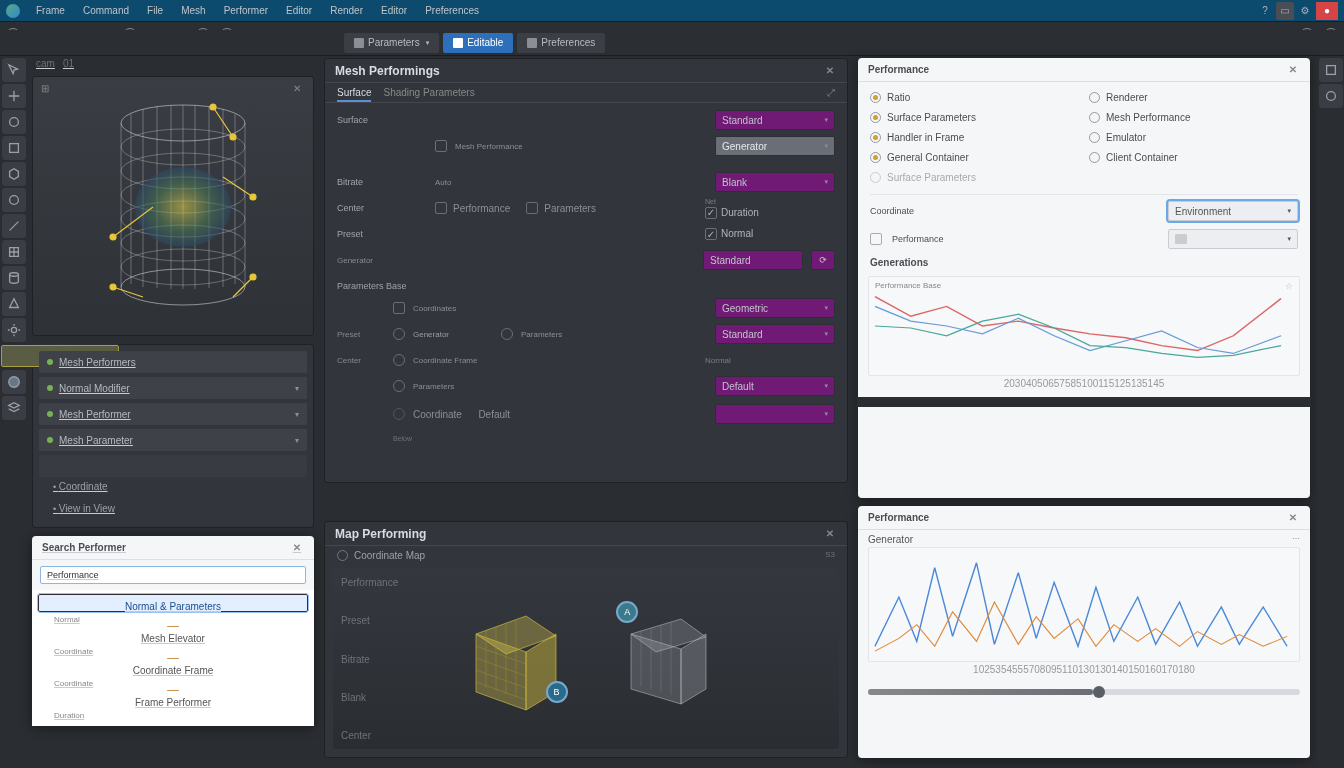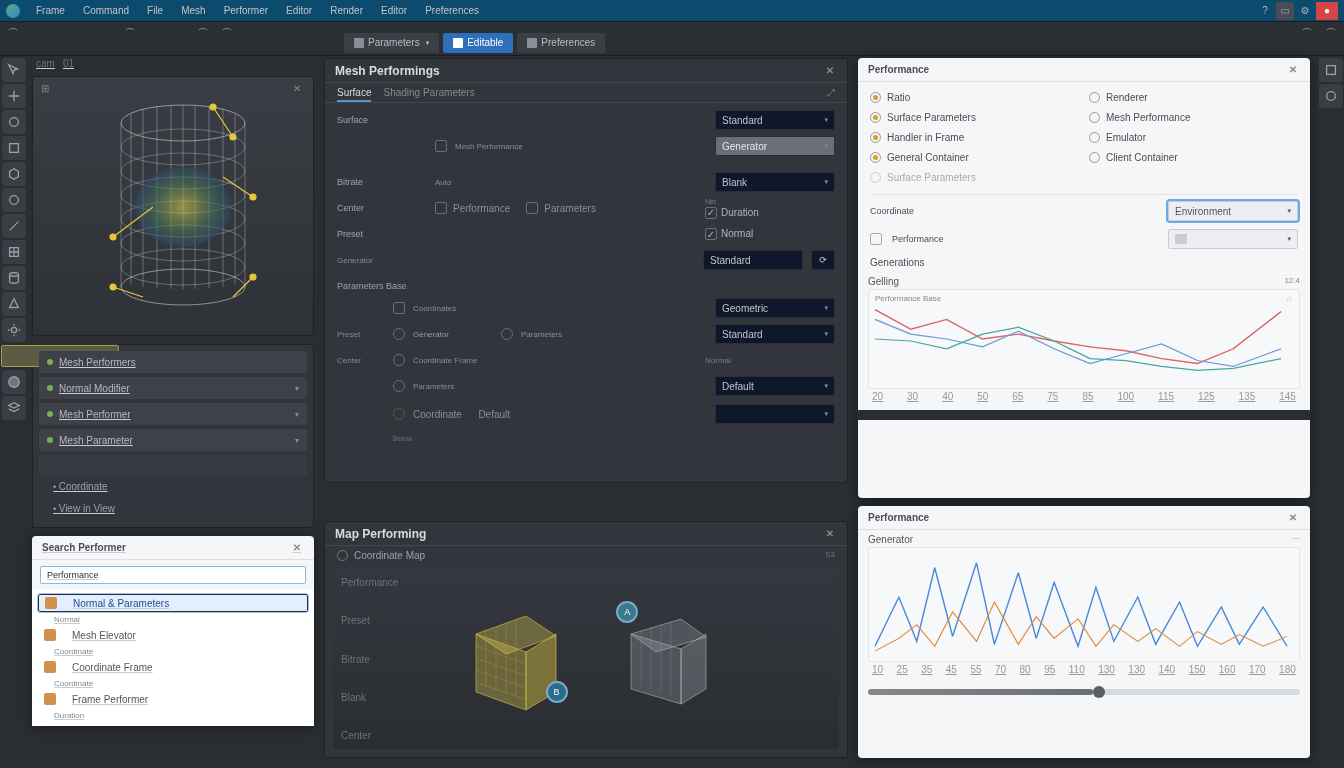--- a/index.html
+++ b/index.html
@@ -39,36 +39,36 @@
 .stacker { display: flex; flex-direction: column; gap: 4px; padding: 6px; }
 .stacker .item { background: #3e4148; height: 22px; border-radius: 2px; display: flex; align-items: center; padding: 0 8px; gap: 6px; font-size: 9px; color: #b5bac0; position: relative; }
 .stacker .item .chev { position: absolute; right: 8px; font-size: 8px; color: #8a8f96; }
 .stacker .sub { margin-left: 0; background: #383b41; }
 .stacker .leaf { background: transparent; height: 18px; font-size: 9px; color: #9ba0a7; padding-left: 14px; }
 .stacker .dot { width: 6px; height: 6px; border-radius: 50%; background: #7ab055; }
 .lpanel .hdr, .panel .hdr { height: 24px; display: flex; align-items: center; padding: 0 10px; font-size: 11px; font-weight: 600; border-bottom: 1px solid #44474e; }
 .lpanel .hdr { color: #4a4d53; border-bottom-color: #dcdfe3; }
 .lpanel .close, .panel .close { margin-left: auto; color: #888; width: 14px; text-align: center; cursor: pointer; }
 .lightlist { padding: 4px 6px; background: #fff; }
-.lightlist .row { display: flex; align-items: center; gap: 16px; height: 18px; padding: 0 6px; font-size: 9px; color: #555; border-radius: 2px; }
+.lightlist .row { display: flex; align-items: center; gap: 6px; height: 18px; padding: 0 6px; font-size: 9px; color: #555; border-radius: 2px; flex-direction: column; }
 .lightlist .row.sel { background: #e3efff; color: #1a4d8f; outline: 1px solid #9ac3f0; }
 .lightlist .row .ic { width: 12px; height: 12px; background: #d09050; border-radius: 2px; }
 .lightlist .sub { padding-left: 16px; font-size: 8px; color: #888; height: 14px; display: flex; align-items: center; }
 .panel .title { font-size: 12px; font-weight: 600; color: #d8dbe0; }
 .panel .tabs { display: flex; gap: 12px; padding: 4px 12px 0 12px; border-bottom: 1px solid #44474e; height: 20px; font-size: 9px; }
 .panel .tabs .t { color: #888; padding-bottom: 3px; cursor: pointer; }
 .panel .tabs .t.on { color: #d8dbe0; border-bottom: 2px solid #5b8fd6; }
 .panel .tabs .ex { margin-left: auto; color: #888; }
 .form { padding: 6px 12px; display: flex; flex-direction: column; gap: 4px; }
 .frow { display: flex; align-items: center; height: 22px; gap: 8px; }
 .frow .flabel { width: 90px; font-size: 9px; color: #a0a5ab; }
 .frow .flabel.sm { width: 48px; font-size: 8px; color: #868b91; }
 .frow .mid { flex: 1; display: flex; align-items: center; gap: 6px; font-size: 8px; color: #8a8f96; }
 .frow .sq { width: 12px; height: 12px; border: 1px solid #6a6e75; border-radius: 2px; display: inline-flex; align-items: center; justify-content: center; }
-.sel { background: #0f172a; border: 1px solid #2d2f34; border-radius: 2px; height: 20px; min-width: 120px; display: flex; align-items: center; padding: 0 6px; font-size: 9px; color: #c0c4ca; position: relative; }
+.sel { background: #701a75; border: 1px solid #2d2f34; border-radius: 2px; height: 20px; min-width: 120px; display: flex; align-items: center; padding: 0 6px; font-size: 9px; color: #c0c4ca; position: relative; }
 .sel .chev { position: absolute; right: 6px; font-size: 7px; color: #8a8f96; }
 .sel.light { background: #6a6e76; color: #e5e8ec; }
 .section-label { font-size: 9px; color: #9da2a8; margin: 6px 0 2px 0; }
 .vpsmall { height: 180px; background: linear-gradient(#34373d,#2a2d32); border-radius: 2px; margin: 4px 8px 8px 8px; position: relative; display: flex; align-items: center; justify-content: center; gap: 30px; }
 .vpsmall .axis { position: absolute; left: 8px; top: 8px; bottom: 8px; width: 60px; font-size: 7px; color: #6e7379; display: flex; flex-direction: column; justify-content: space-between; }
 .badge { position: absolute; width: 22px; height: 22px; border-radius: 50%; background: #3a7a8a; border: 2px solid #7ac; color: #fff; display: flex; align-items: center; justify-content: center; font-size: 9px; }
 .lpanel.perf { padding: 0; }
 .checks { display: grid; grid-template-columns: 1fr 1fr; gap: 2px 10px; padding: 6px 12px; }
 .checks .c { display: flex; align-items: center; gap: 6px; height: 18px; font-size: 9px; color: #4a4d53; }
 .checks .r { width: 11px; height: 11px; border: 1px solid #999; border-radius: 50%; position: relative; }
@@ -79,21 +79,21 @@
 .lrow .lsel.active { outline: 2px solid #6ca7e8; }
 .lrow .lsel .chev { position: absolute; right: 6px; font-size: 7px; }
 .lrow .cb { width: 12px; height: 12px; border: 1px solid #aaa; border-radius: 2px; }
 .chartbox { padding: 4px 10px 6px 10px; }
 .chartbox .ctitle { display: flex; font-size: 9px; color: #555; margin-bottom: 2px; }
 .chartbox .ctitle .v { margin-left: auto; color: #888; font-size: 8px; }
 .chart { height: 100px; background: #f7f8fa; border: 1px solid #e2e5e9; border-radius: 2px; position: relative; }
 .chart svg { position: absolute; inset: 0; width: 100%; height: 100%; }
 .chart .sub { position: absolute; left: 6px; top: 4px; font-size: 8px; color: #888; }
 .chart .star { position: absolute; right: 6px; top: 4px; font-size: 9px; color: #bbb; }
-.xlabels { display: flex; justify-content: space-between; font-size: 7px; color: #999; padding: 2px 4px; text-decoration: underline; }
+.xlabels { display: flex; justify-content: center; font-size: 7px; color: #999; padding: 2px 4px; }
 .slider { height: 6px; background: #d6dade; border-radius: 3px; margin: 6px 10px; position: relative; }
 .slider .fill { position: absolute; left: 0; top: 0; bottom: 0; width: 52%; background: linear-gradient(90deg,#888,#6a6e75); border-radius: 3px; }
 .slider .thumb { position: absolute; left: 52%; top: -3px; width: 12px; height: 12px; background: #5a5e65; border-radius: 50%; }
 .dock.right { width: 26px; }
 .col-top-info { height: 10px; font-size: 7px; color: #6e7379; padding: 0 4px; display: flex; gap: 8px; }
 </style>
 </head>
 <body>
 
 <div class="menubar">
@@ -558,26 +558,22 @@
           </div>
         </div>
       <div class="lrow">
           <span class="cb"></span>
           <span class="llabel">Performance</span>
           <div class="lsel">
             <span style="width:12px;height:10px;background:#ccc;display:inline-block;border-radius:1px"></span>
             <span class="chev">▾</span>
           </div>
         </div>
-      <div style="padding:4px 12px;font-size:10px;font-weight:400;color:#4a4d53">Generations</div>
+      <div style="padding:4px 12px;font-size:10px;font-weight:700;color:#4a4d53">Generations</div>
       <div class="chartbox">
-        <div class="ctitle">
-            <span>Gelling</span>
-            <span class="v">12.4</span>
-          </div>
         <div class="chart">
           <span class="sub">Performance Base</span>
           <span class="star">☆</span>
           <svg viewBox="0 0 360 100" preserveAspectRatio="none">
             <polyline fill="none" stroke="#d66" stroke-width="1.4" points="5,20 35,40 65,30 95,50 125,45 155,52 185,58 215,62 245,70 275,75 305,60 345,22"></polyline>
             <polyline fill="none" stroke="#6a9bd8" stroke-width="1.2" points="5,30 35,45 65,50 95,58 125,42 155,60 185,75 215,65 245,55 275,72 305,78 345,60"></polyline>
             <polyline fill="none" stroke="#4aa89a" stroke-width="1.2" points="5,50 35,52 65,60 95,45 125,38 155,52 185,70 215,72 245,78 275,82 305,80 345,70"></polyline>
           </svg>
         </div>
         <div class="xlabels">

